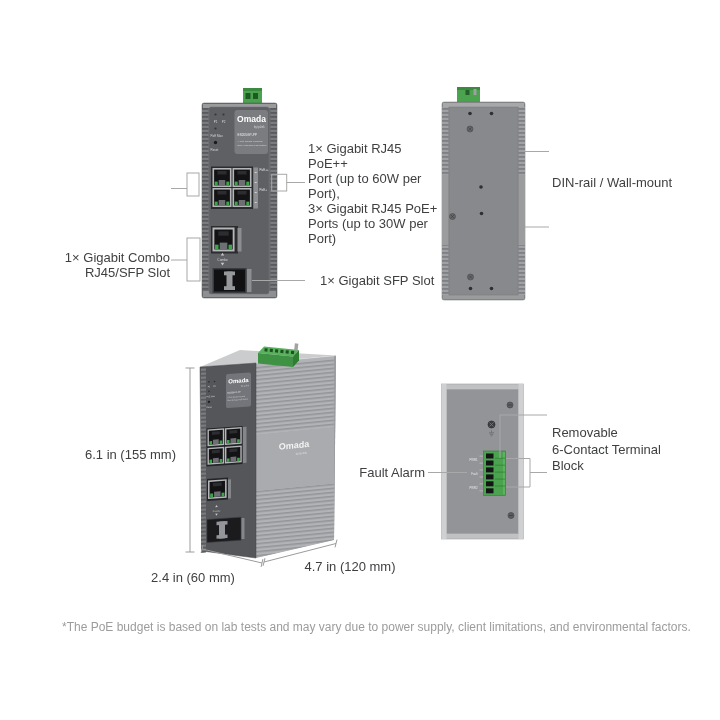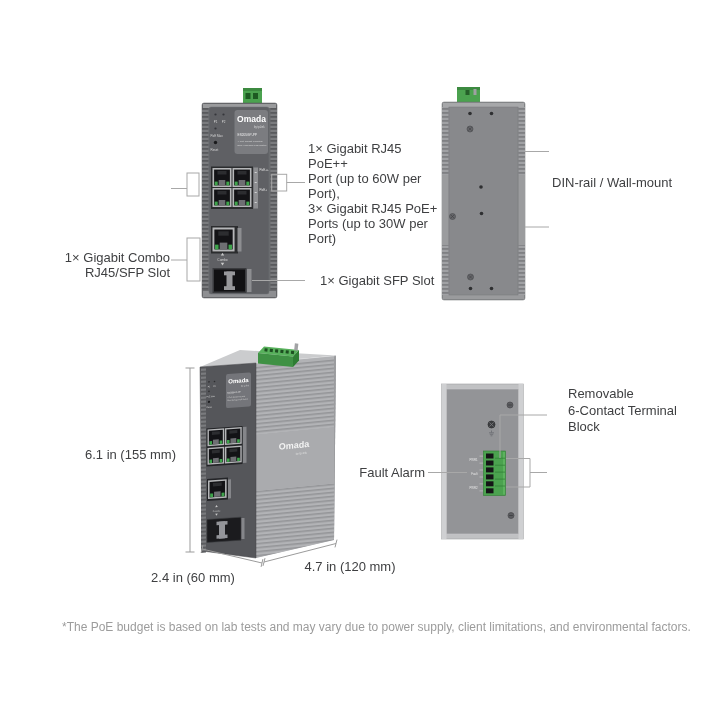--- a/index.html
+++ b/index.html
@@ -286,19 +286,19 @@
 Port (up to 60W per
 Port),
 3× Gigabit RJ45 PoE+
 Ports (up to 30W per
 Port)</div>
 <div class="label" style="left:308px;top:273px;width:140px;margin-left:12px;">1× Gigabit SFP Slot</div>
 <div class="label" style="left:552px;top:144px;width:140px;margin-top:31px;">DIN-rail / Wall-mount</div>
 <div class="label rt" style="left:76px;top:447px;width:100px;">6.1 in (155 mm)</div>
 <div class="label ct" style="left:133px;top:570px;width:120px;">2.4 in (60 mm)</div>
 <div class="label ct" style="left:290px;top:559px;width:120px;">4.7 in (120 mm)</div>
-<div class="label lh165" style="left:552px;top:386px;width:130px;margin-left:16px;">Removable
+<div class="label lh165" style="left:552px;top:425px;width:130px;">Removable
 6-Contact Terminal
 Block</div>
 <div class="label rt" style="left:345px;top:465px;width:80px;">Fault Alarm</div>
 <div class="footnote" style="left:62px;top:620px;">*The PoE budget is based on lab tests and may vary due to power supply, client limitations, and environmental factors.</div>
 
 </div>
 
 </body></html>

